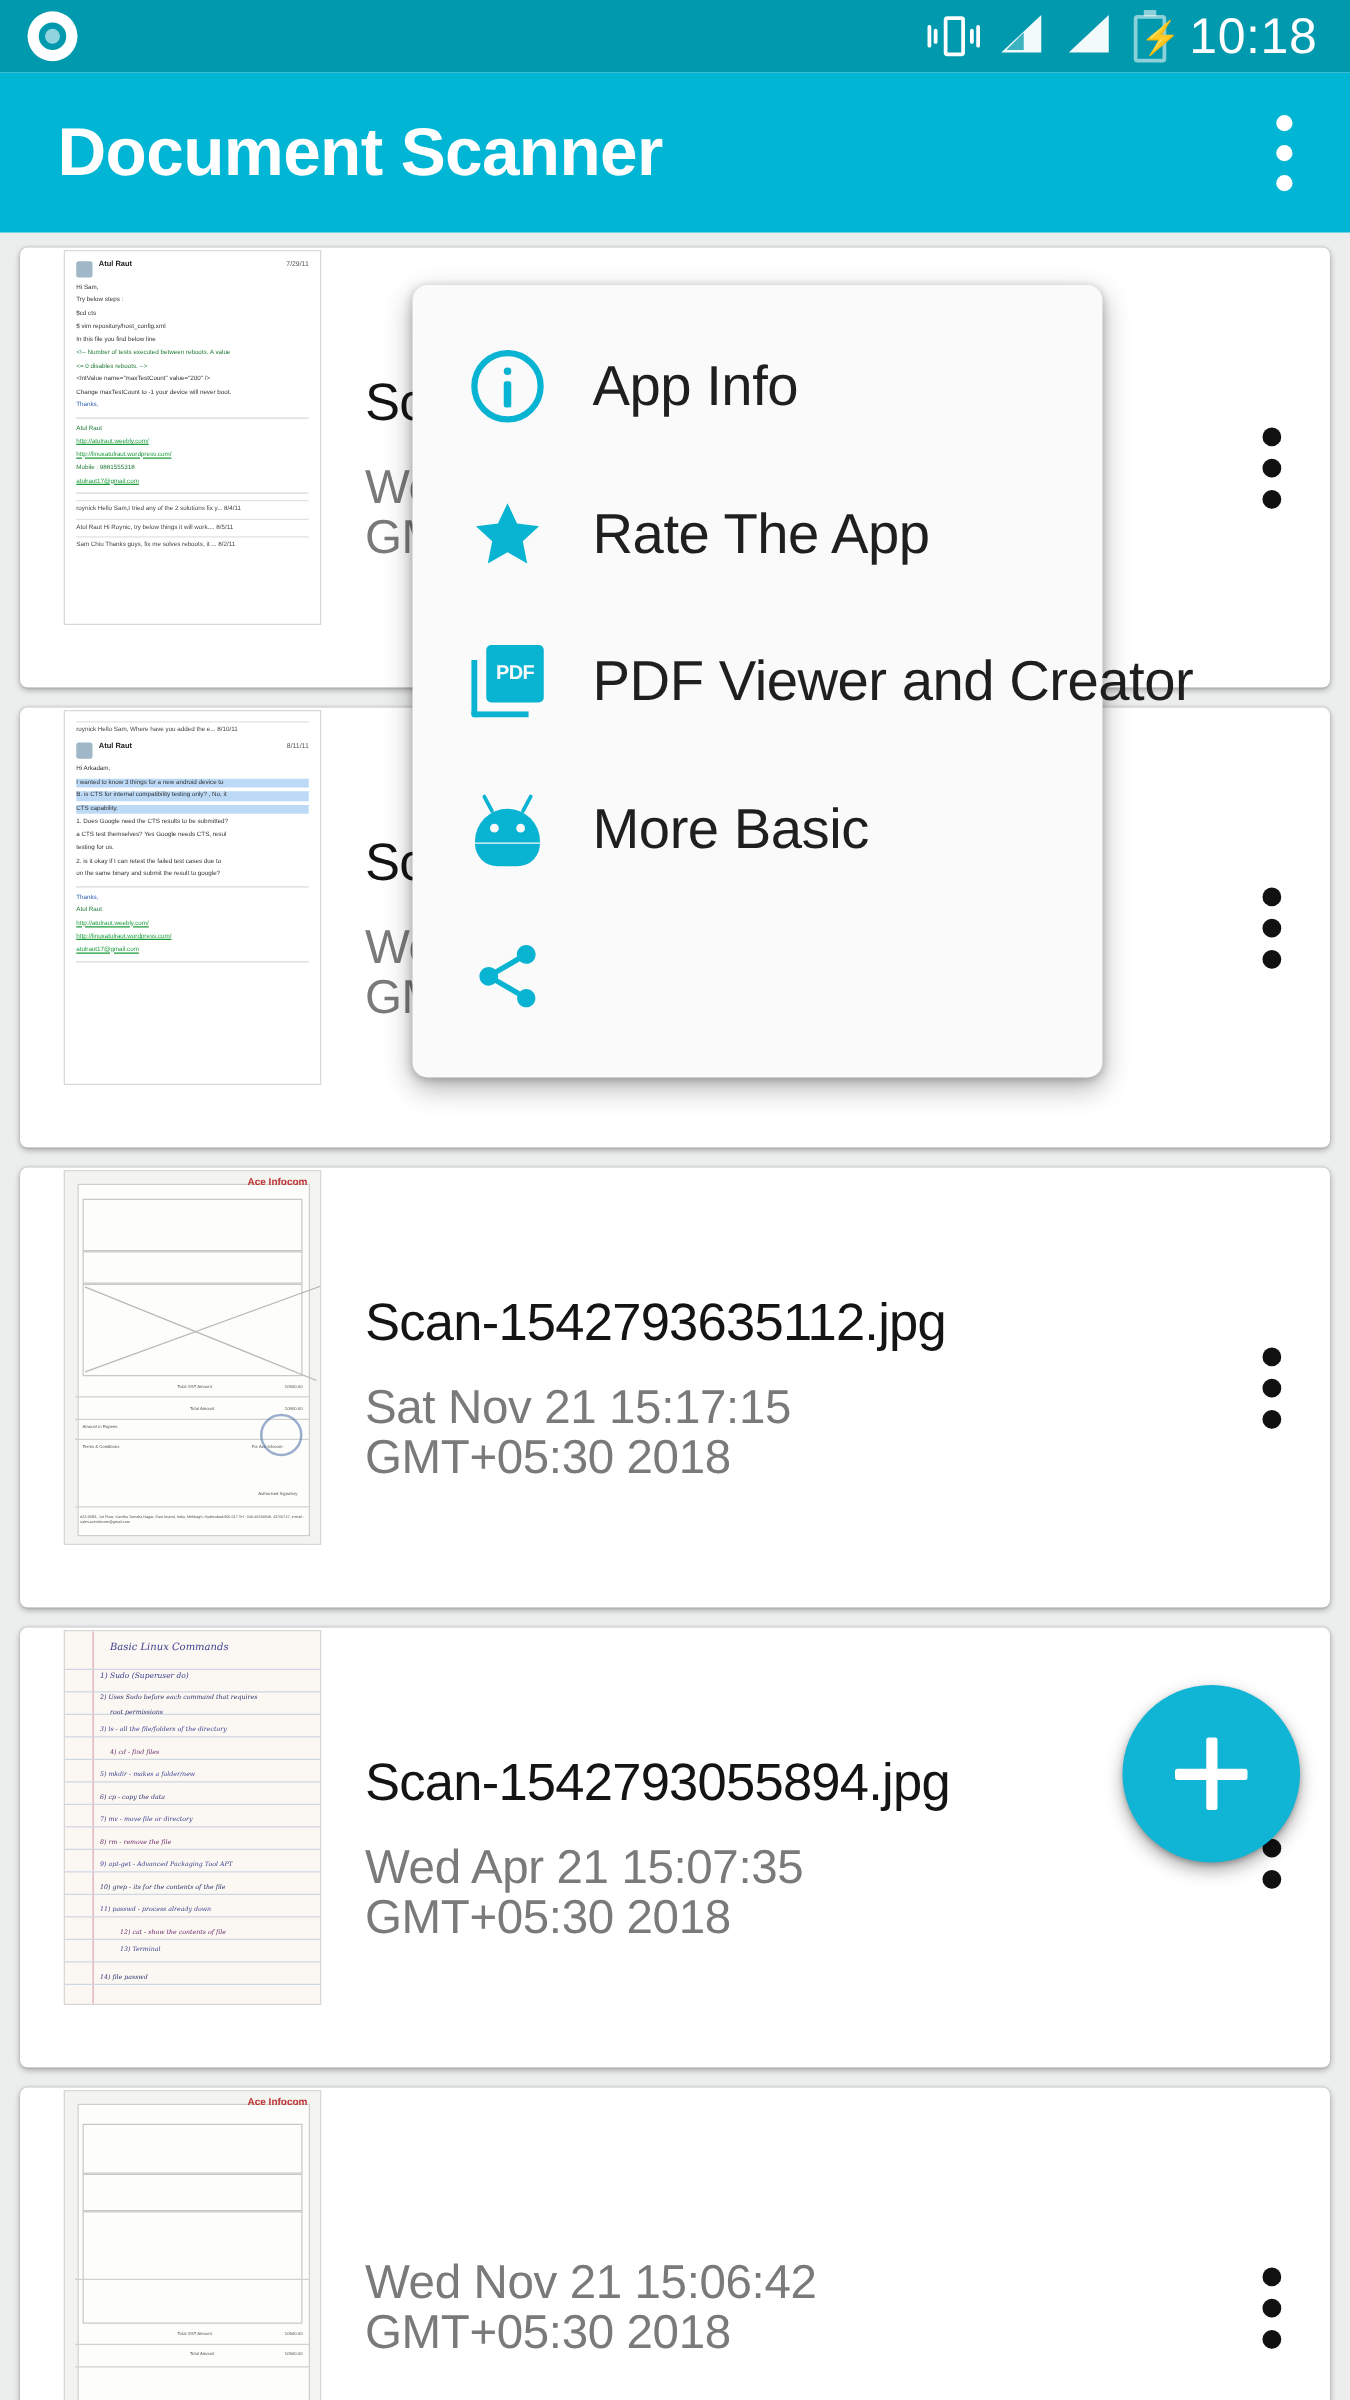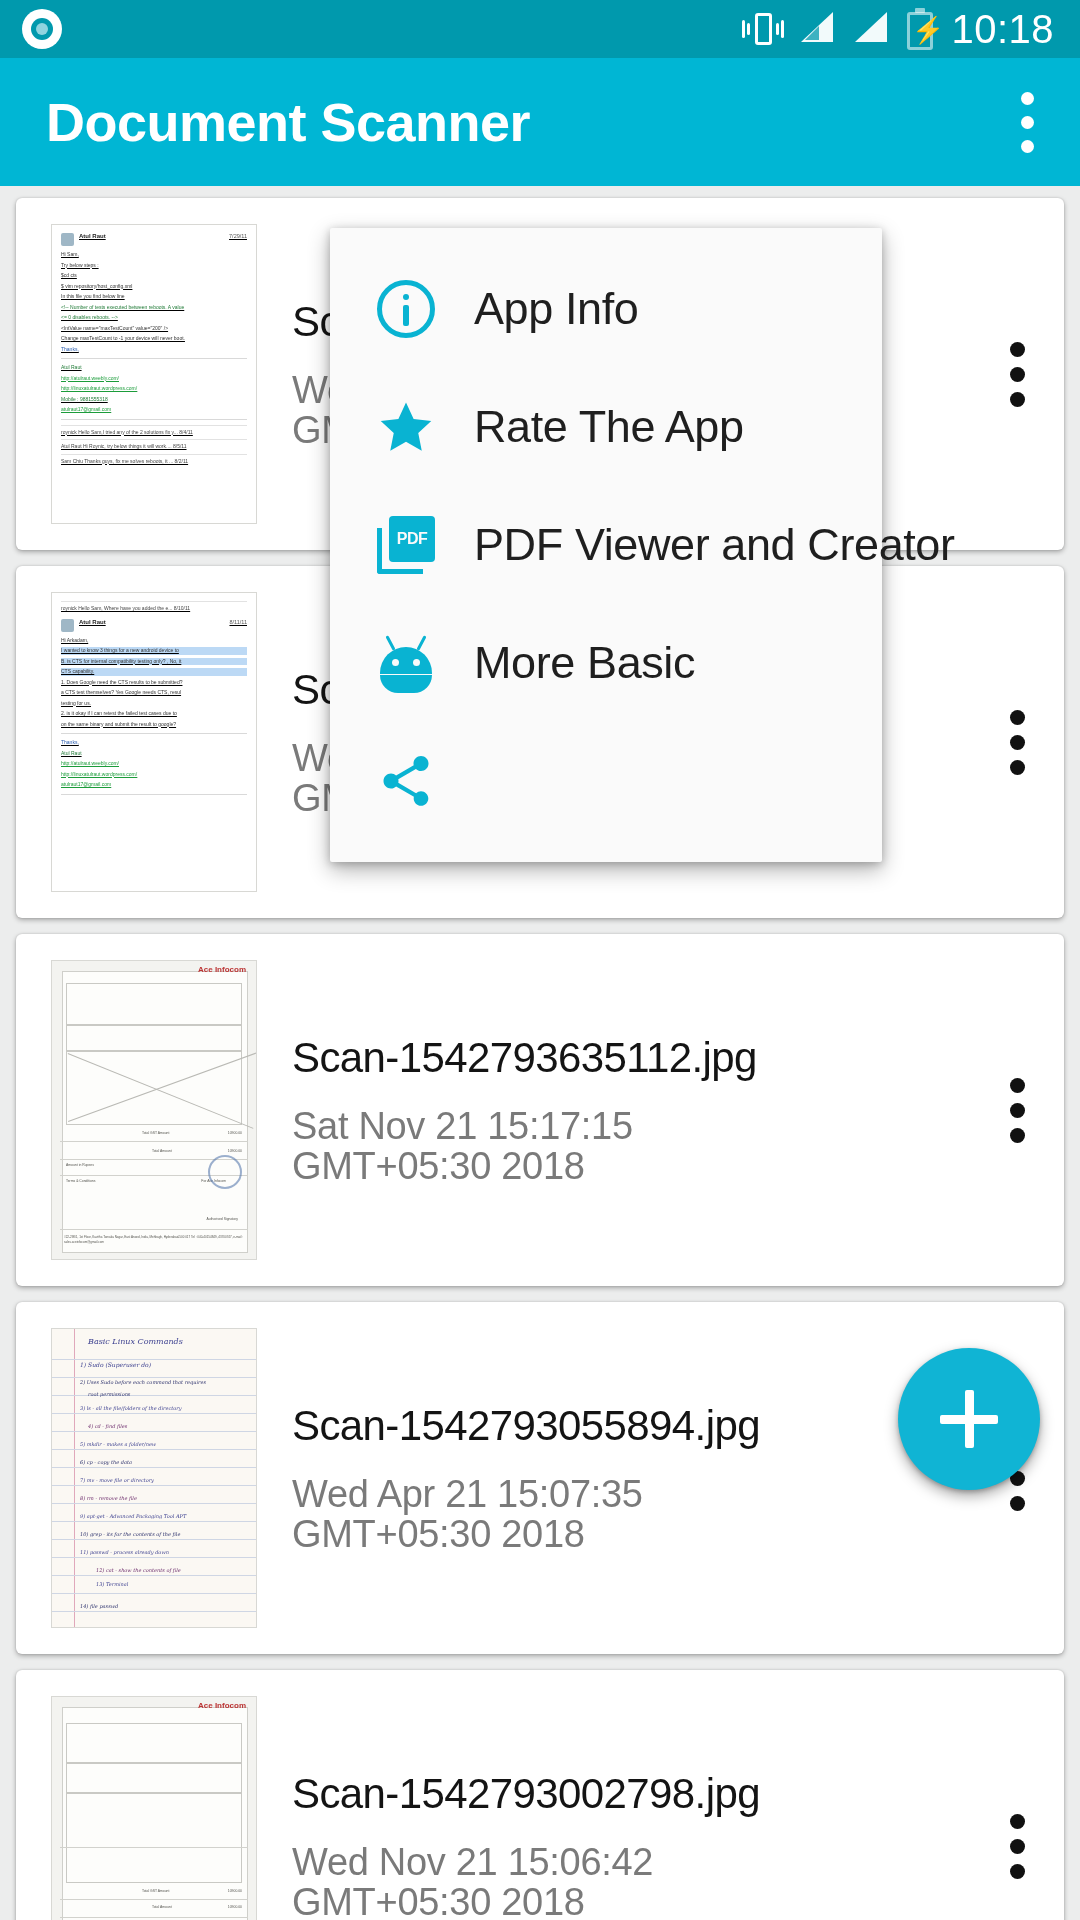--- a/index.html
+++ b/index.html
@@ -73,21 +73,21 @@
     background: #ffffff;
     margin: 12px 16px 16px 16px;
     border-radius: 6px;
     box-shadow: 0 2px 5px rgba(0,0,0,0.30), 0 0 2px rgba(0,0,0,0.16);
     height: 352px;
     display: flex; align-items: center;
     overflow: hidden;
   }
   .thumb-wrap {
     width: 276px; min-width: 276px; height: 349px;
-    display:flex; align-items:center; justify-content:center;text-decoration:underline;
+    display:flex; justify-content:center;
   }
   .thumb {
     width: 206px; height: 300px;
     background: #fdfdfb;
     border: 1px solid #d8d8d4;
     position: relative; overflow: hidden;
   }
   .meta { flex: 1; padding-right: 90px; overflow: hidden; }
   .fname {
     font-size: 42px; color: #141414; white-space: nowrap; letter-spacing: -0.6px;
@@ -145,21 +145,21 @@
   #fab .plus { position:relative; width:58px; height:58px; }
   #fab .plus::before, #fab .plus::after {
     content:""; position:absolute; background:#fff; border-radius:2px;
   }
   #fab .plus::before { left:0; top:25px; width:58px; height:9px; }
   #fab .plus::after  { top:0; left:25px; height:58px; width:9px; }
 
   
   #menu {
     position: absolute; left: 330px; top: 228px; width: 552px;
-    background: #fafafa; border-radius: 2px;
+    background: #fafafa; border-radius: 12px;
     box-shadow: 0 8px 22px rgba(0,0,0,0.30), 0 2px 8px rgba(0,0,0,0.22);
     padding: 22px 0 22px 0;
     z-index: 60;
   }
   .mi {
     display:flex; align-items:center; height: 118px;
     padding-left: 44px; cursor:pointer;
   }
   .mi .icon { width: 64px; min-width:64px; height: 64px; display:flex; align-items:center; justify-content:center; }
   .mi .lbl { margin-left: 36px; font-size: 45px; color: #1f1f1f; letter-spacing:-0.4px; white-space:nowrap; }
@@ -428,21 +428,20 @@
           <div class="tx" style="left:90px;top:192px;">Total GST Amount</div>
           <div class="tx" style="right:14px;top:192px;">10900.00</div>
           <div class="ln" style="top:202px;"></div>
           <div class="tx" style="left:100px;top:208px;">Total Amount</div>
           <div class="tx" style="right:14px;top:208px;">10900.00</div>
           <div class="ln" style="top:220px;"></div>
 
         </div>
       </div>
       <div class="meta">
-        <div class="fname">Scan-1542793002798.jpg</div>
         <div class="fdate">
           <span>Wed Nov 21 15:06:42</span><br>
           <span>GMT+05:30 2018</span>
         </div>
       </div>
       <div class="row-overflow">
           <i></i>
           <i></i>
           <i></i>
         </div>

